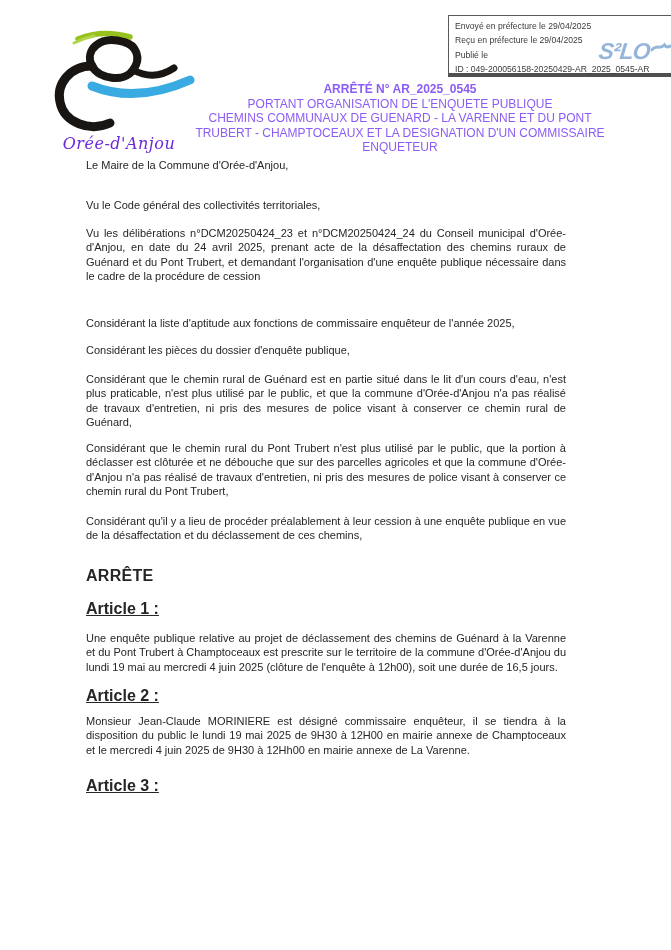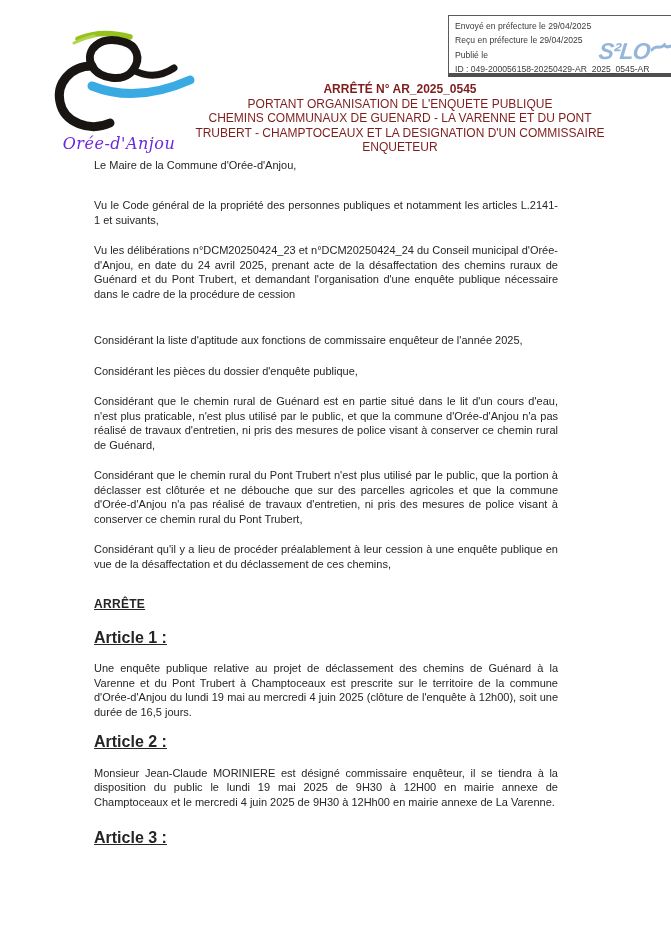--- a/index.html
+++ b/index.html
@@ -29,34 +29,34 @@
   }
   .stamp-mark{
     position:absolute;right:4px;top:16px;z-index:1;
     font-style:italic;font-weight:bold;font-size:23px;letter-spacing:-1px;
     color:#84aad3;opacity:.85;transform:skewX(-6deg);white-space:nowrap;
   }
   .stamp-mark .bird{display:inline-block;vertical-align:6px;margin-left:1px;}
   
   .title-block{
     margin:82px 21px 0 150px;text-align:center;
-    font-size:12px;line-height:14.5px;color:#7f1d1d;
+    font-size:12px;line-height:14.5px;color:#8b5cf6;
   }
   .title-num{font-weight:bold;}
   
   .doc-body{margin:0 97px 0 78px;font-size:11px;line-height:14.5px;color:#262626;}
-  .doc-body p{margin:16px;text-align:justify;}
+  .doc-body p{margin:8px;text-align:justify;}
   .intro{margin-top:3px !important;margin-bottom:26px !important;}
   .mb13{margin-bottom:13px !important;} .mb12{margin-bottom:12px !important;}
   .mb15{margin-bottom:15px !important;} .mb32{margin-bottom:32px !important;}
   .mb14{margin-bottom:14px !important;} .mb11{margin-bottom:11px !important;}
   .mb26{margin-bottom:26px !important;} .mb19{margin-bottom:19px !important;}
   .mb10{margin-bottom:10px !important;} .mb22{margin-bottom:22px !important;}
   .arrete{
-    text-align:center;font-weight:bold;font-size:12px;letter-spacing:.3px;text-decoration:underline;
+    text-align:center;font-weight:bold;font-size:16px;letter-spacing:.3px;
   }
   .article-h{
     font-weight:bold;font-size:16px;text-decoration:underline;text-align:left !important;
   }
 </style>
 </head>
 <body>
 
 <div class="logo">
   <svg width="162" height="112" viewBox="0 0 162 112">
@@ -91,21 +91,21 @@
   <div class="title-num">ARRÊTÉ N° AR_2025_0545</div>
   <div>PORTANT ORGANISATION DE L'ENQUETE PUBLIQUE</div>
   <div>CHEMINS COMMUNAUX DE GUENARD - LA VARENNE ET DU PONT</div>
   <div>TRUBERT - CHAMPTOCEAUX ET LA DESIGNATION D'UN COMMISSAIRE</div>
   <div>ENQUETEUR</div>
 </div>
 
 <div class="doc-body">
   <p class="intro">Le Maire de la Commune d'Orée-d'Anjou,</p>
 
-  <p class="mb15">Vu le Code général de la propriété des personnes publiques et notamment les articles L.2141-1 et suivants,</p>
+  <p class="mb13">Vu le Code général des collectivités territoriales,</p>
   <p class="mb32">Vu les délibérations n°DCM20250424_23 et n°DCM20250424_24 du Conseil municipal d'Orée-d'Anjou, en date du 24 avril 2025, prenant acte de la désaffectation des chemins ruraux de Guénard et du Pont Trubert, et demandant l'organisation d'une enquête publique nécessaire dans le cadre de la procédure de cession</p>
 
   <p class="mb13">Considérant la liste d'aptitude aux fonctions de commissaire enquêteur de l'année 2025,</p>
   <p class="mb14">Considérant les pièces du dossier d'enquête publique,</p>
   <p class="mb11">Considérant que le chemin rural de Guénard est en partie situé dans le lit d'un cours d'eau, n'est plus praticable, n'est plus utilisé par le public, et que la commune d'Orée-d'Anjou n'a pas réalisé de travaux d'entretien, ni pris des mesures de police visant à conserver ce chemin rural de Guénard,</p>
   <p class="mb15">Considérant que le chemin rural du Pont Trubert n'est plus utilisé par le public, que la portion à déclasser est clôturée et ne débouche que sur des parcelles agricoles et que la commune d'Orée-d'Anjou n'a pas réalisé de travaux d'entretien, ni pris des mesures de police visant à conserver ce chemin rural du Pont Trubert,</p>
   <p class="mb26">Considérant qu'il y a lieu de procéder préalablement à leur cession à une enquête publique en vue de la désaffectation et du déclassement de ces chemins,</p>
 
   <p class="arrete mb19">ARRÊTE</p>
 

